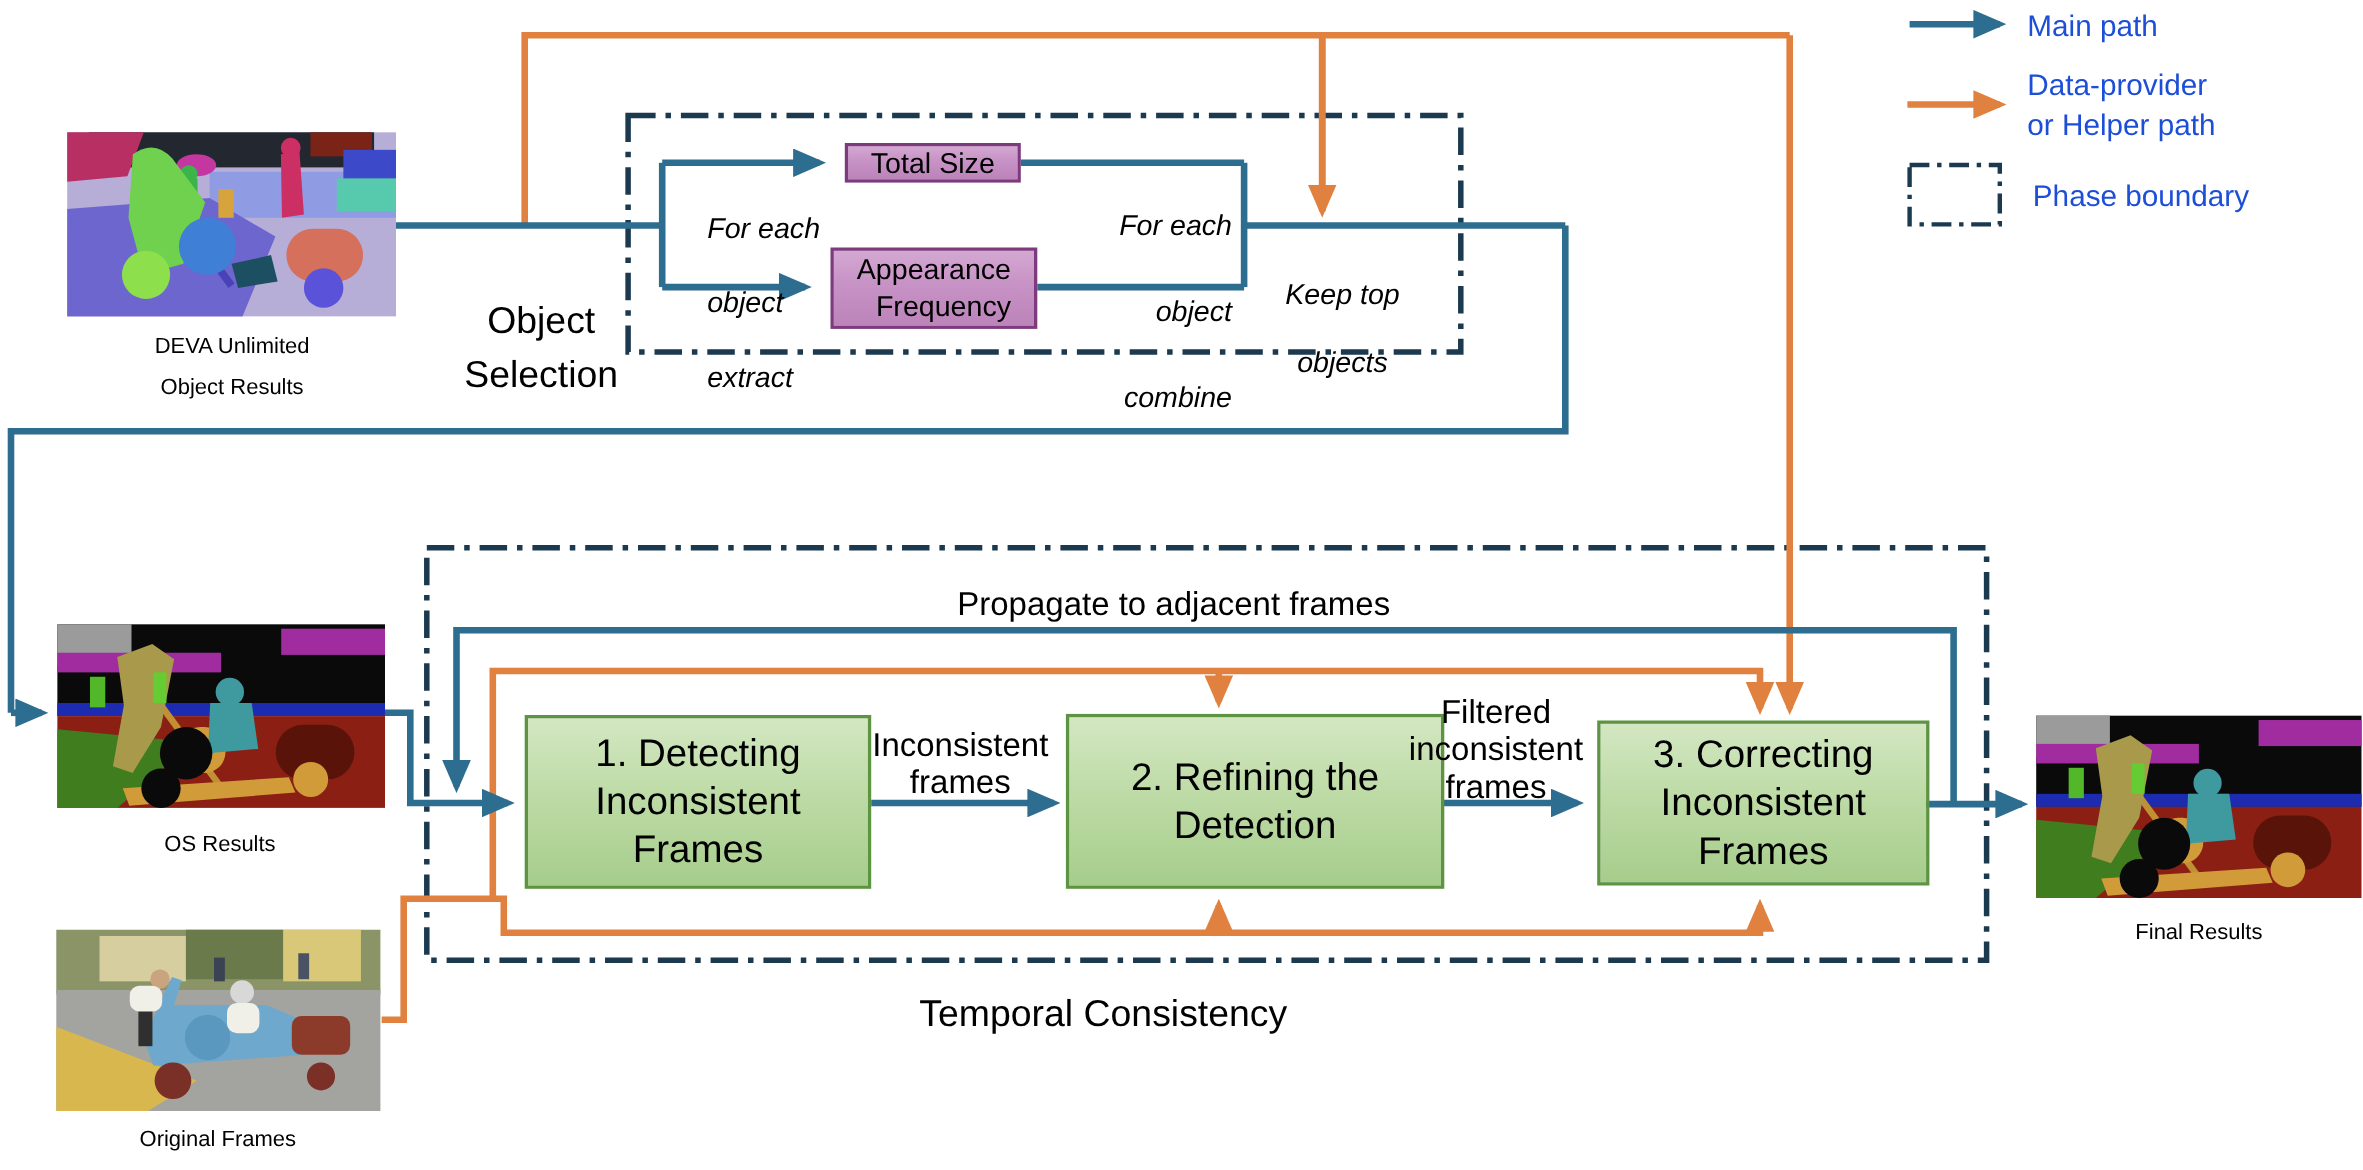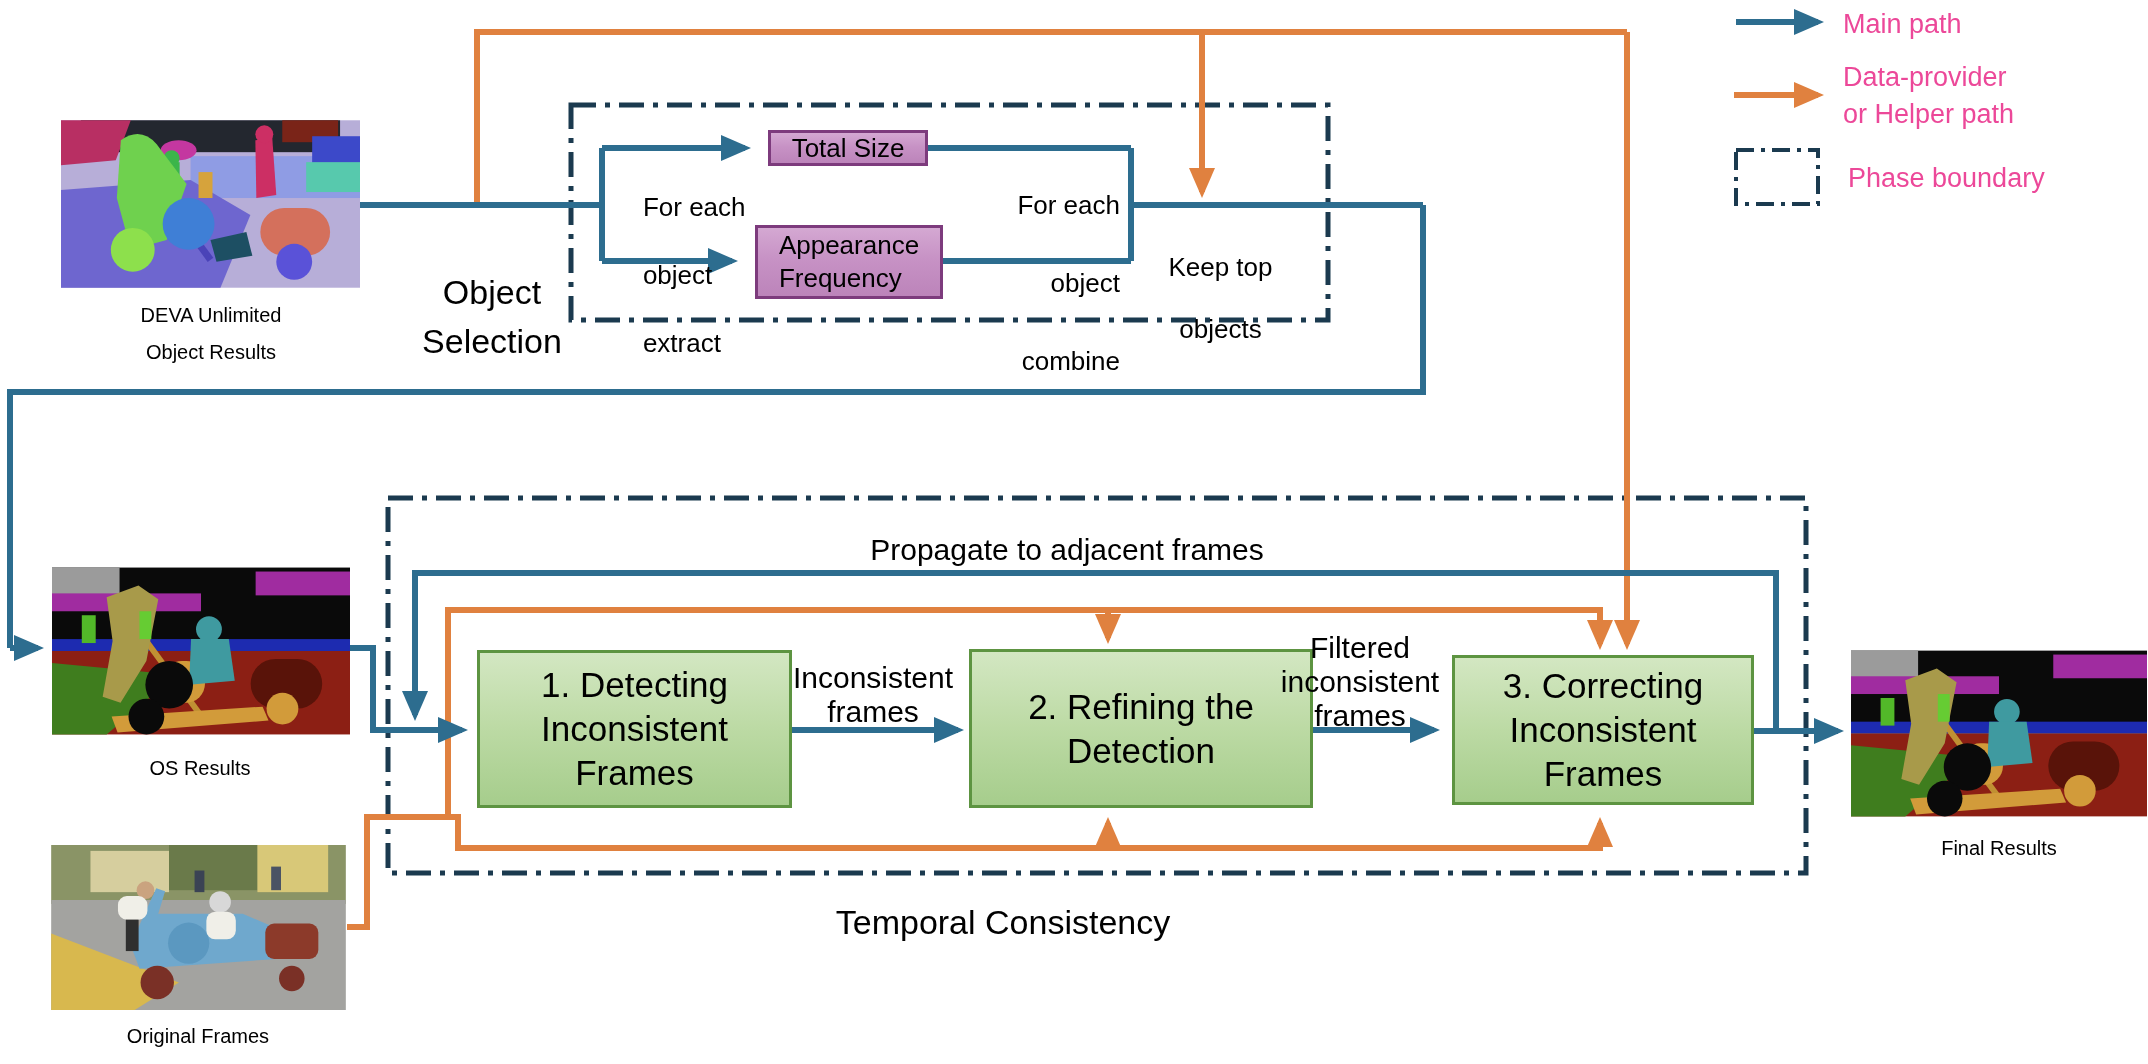--- a/index.html
+++ b/index.html
@@ -1,25 +1,25 @@
 <!DOCTYPE html>
 <html><head>
 <meta charset="utf-8">
 <style>
   html,body{margin:0;padding:0;background:#fff;}
   .canvas{position:relative;width:2148px;height:1064px;background:#fff;overflow:hidden;
           font-family:"Liberation Sans",sans-serif;color:#000;}
   .wires{position:absolute;left:0;top:0;}
-  .lbl{position:absolute;white-space:pre;}
+  .lbl{position:absolute;white-space:pre;font-style:italic;}
   .caption{position:absolute;text-align:center;font-size:20px;line-height:37px;color:#000;}
   .phase-label{position:absolute;text-align:center;font-size:34px;line-height:49px;color:#000;}
   .small{font-size:26px;line-height:34px;color:#000;}
   .tclbl{position:absolute;text-align:center;font-size:30px;line-height:34px;color:#000;}
-  .legend-text{position:absolute;font-size:27px;line-height:37px;color:#ec4899;}
-  .pbox{position:absolute;display:flex;align-items:center;justify-content:center;text-align:left;
+  .legend-text{position:absolute;font-size:27px;line-height:37px;color:#1d4ed8;}
+  .pbox{position:absolute;display:flex;align-items:center;justify-content:center;text-align:right;
         background:linear-gradient(180deg,#d4a8d2 0%,#c792c5 45%,#bc84ba 100%);
         border:3px solid #7d3b7d;font-size:26px;line-height:33px;box-sizing:border-box;}
   .gbox{position:absolute;display:flex;align-items:center;justify-content:center;text-align:center;
         background:linear-gradient(180deg,#d3e7c2 0%,#bcdaa4 50%,#a6cd8c 100%);
         border:3px solid #5d9441;font-size:35px;line-height:44px;box-sizing:border-box;}
   .thumb{position:absolute;display:block;}
 </style>
 </head>
 <body>
 

